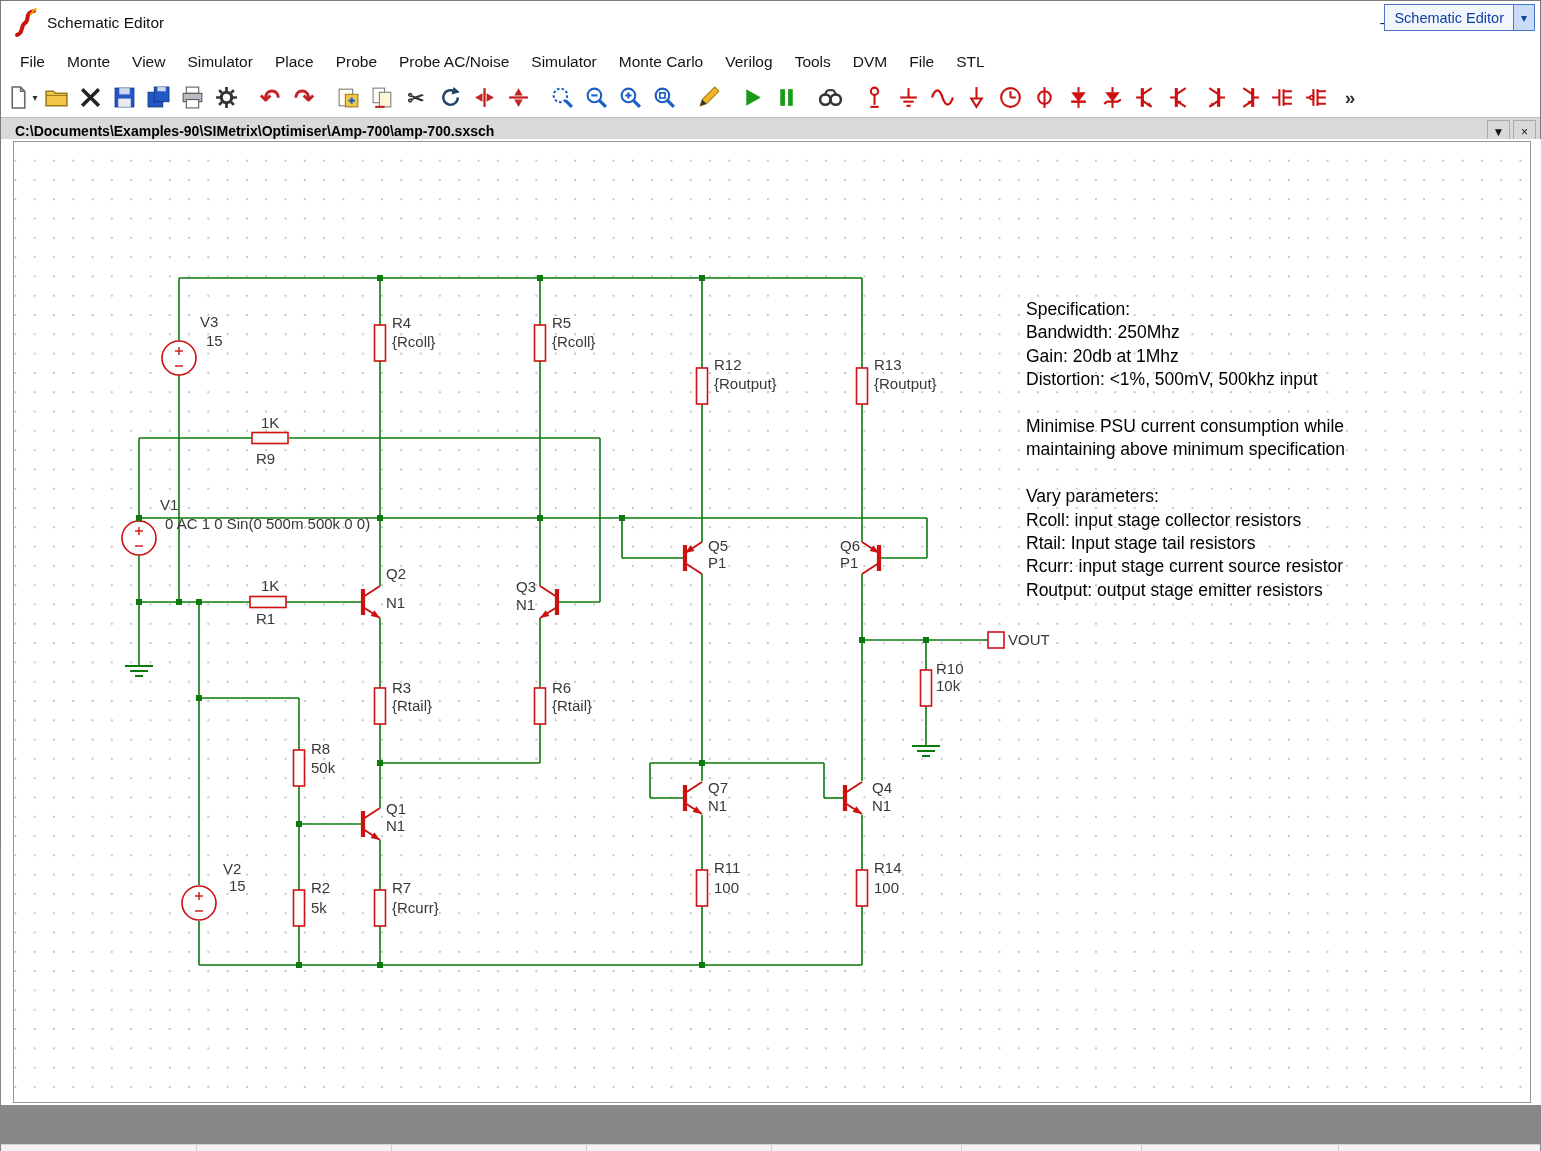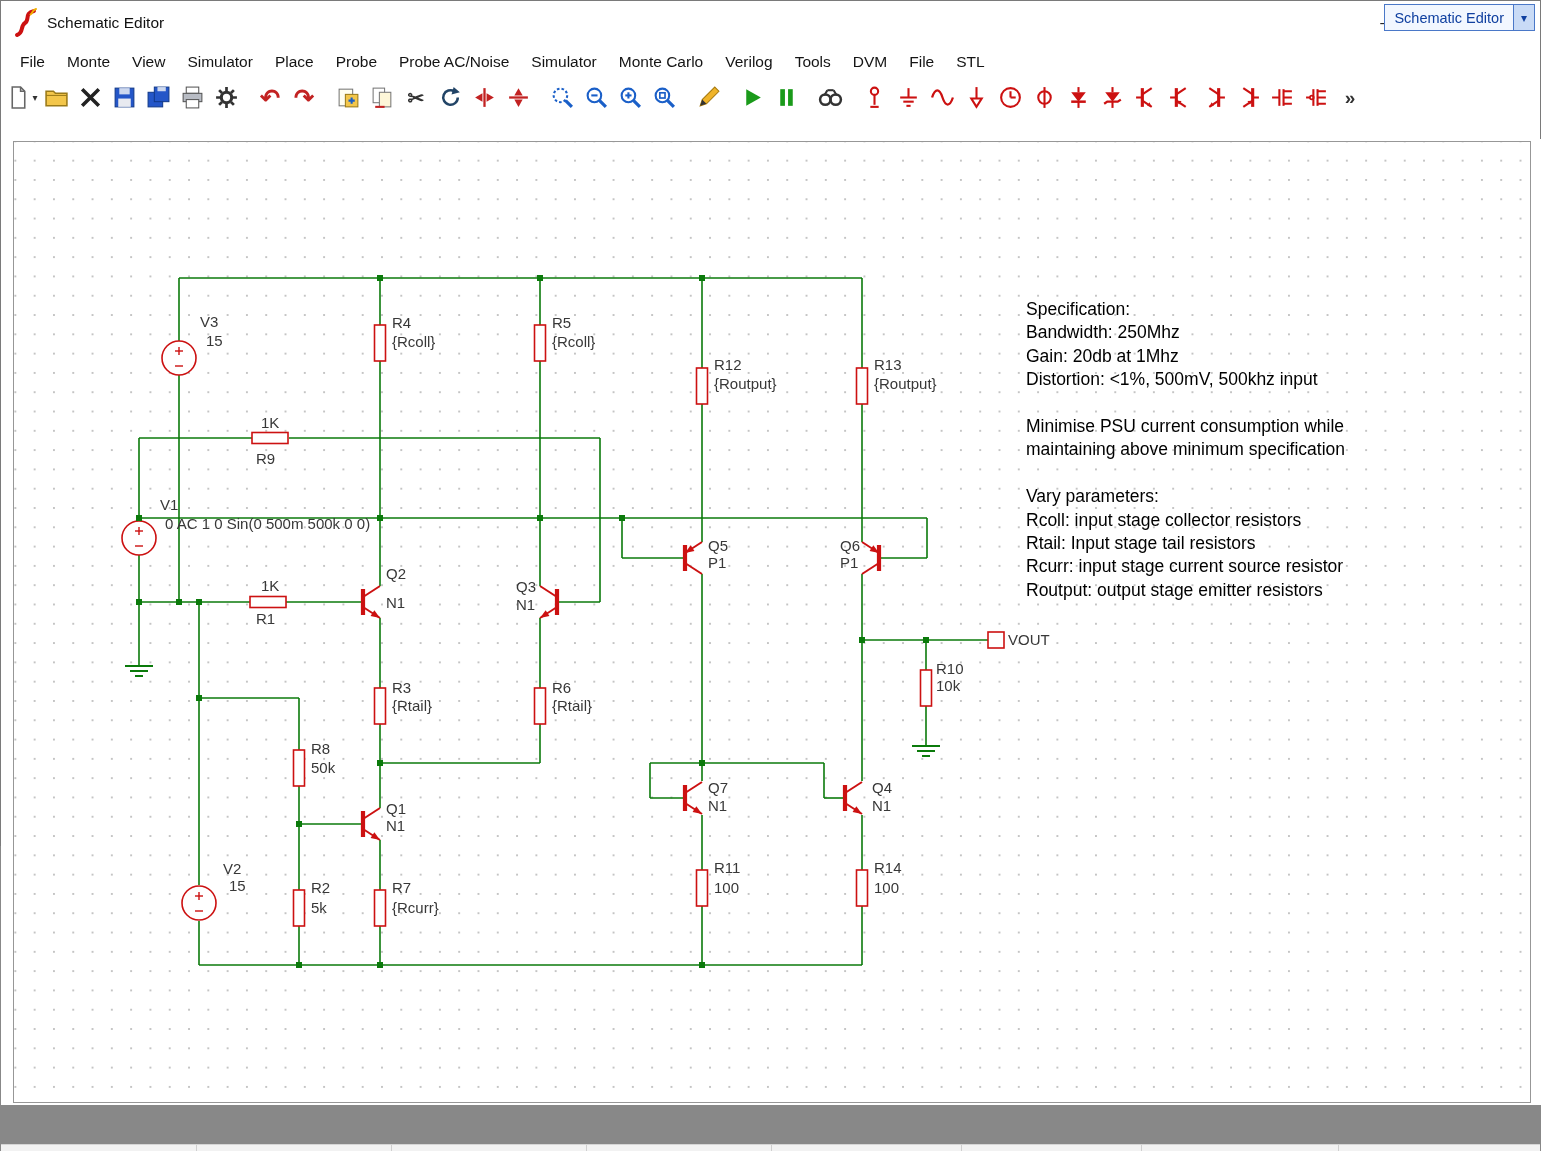--- a/index.html
+++ b/index.html
@@ -326,20 +326,27 @@
           <line x1="13" y1="4" x2="13" y2="20" stroke="#cc1111" stroke-width="2"></line>
           <path d="M13,6 h8 M13,12 h8 M13,18 h8 M2,12 h4" fill="none" stroke="#cc1111" stroke-width="2"></path>
           <circle cx="7.5" cy="12" r="1.8" fill="none" stroke="#cc1111" stroke-width="1.6"></circle>
         </svg>
       </span>
       <span class="tb">
         <span class="tbch" style="color:#333;font-size:19px;font-weight:bold;">»</span>
       </span>
     </div>
 
+  <div class="pathbar">
+    <span class="path">C:\Documents\Examples-90\SIMetrix\Optimiser\Amp-700\amp-700.sxsch</span>
+    <span class="pathbtns" id="pathbtns">
+        <span class="pbtn">▼</span>
+        <span class="pbtn">×</span>
+      </span>
+  </div>
 
   <div class="canvaswrap">
     <div class="canvas">
       <svg id="schemsvg" width="1516" height="960" viewBox="12 144 1516 960" preserveAspectRatio="none" xmlns="http://www.w3.org/2000/svg">
           <line x1="177" y1="280" x2="860" y2="280" stroke="#0b7a0b" stroke-width="1.6"></line>
           <line x1="177" y1="280" x2="177" y2="343" stroke="#0b7a0b" stroke-width="1.6"></line>
           <line x1="177" y1="377" x2="177" y2="604" stroke="#0b7a0b" stroke-width="1.6"></line>
           <line x1="378" y1="280" x2="378" y2="327" stroke="#0b7a0b" stroke-width="1.6"></line>
           <line x1="538" y1="280" x2="538" y2="327" stroke="#0b7a0b" stroke-width="1.6"></line>
           <line x1="700" y1="280" x2="700" y2="370" stroke="#0b7a0b" stroke-width="1.6"></line>

